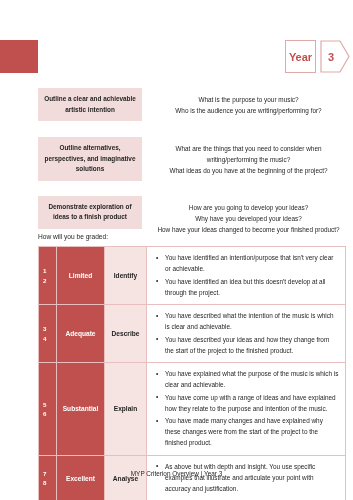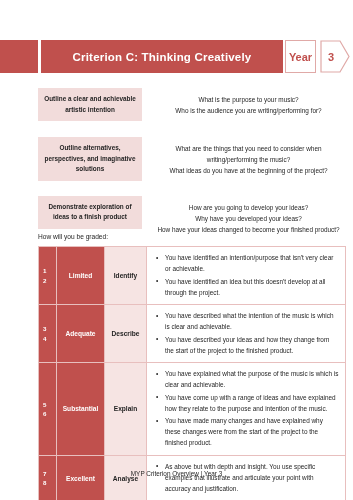--- a/index.html
+++ b/index.html
@@ -219,23 +219,20 @@
     font-size: 6.4px;
     color: #1f1f1f;
   }
 </style>
 </head>
 <body>
 
 <div class="header-band">
   <div class="header-stub"></div>
 
-  <div class="header-main">
-    <span class="header-title">Criterion C: Thinking Creatively</span>
-  </div>
 
   <div class="header-year">
     <span class="header-year-label">Year</span>
   </div>
 
   <div class="header-chev">
     <svg width="30" height="33" viewBox="0 0 30 33">
       <polygon points="1,1 20,1 29,16.5 20,32 1,32" fill="#ffffff" stroke="#e0a9a7" stroke-width="1.2"></polygon>
     </svg>
     <span class="header-chev-num">3</span>

